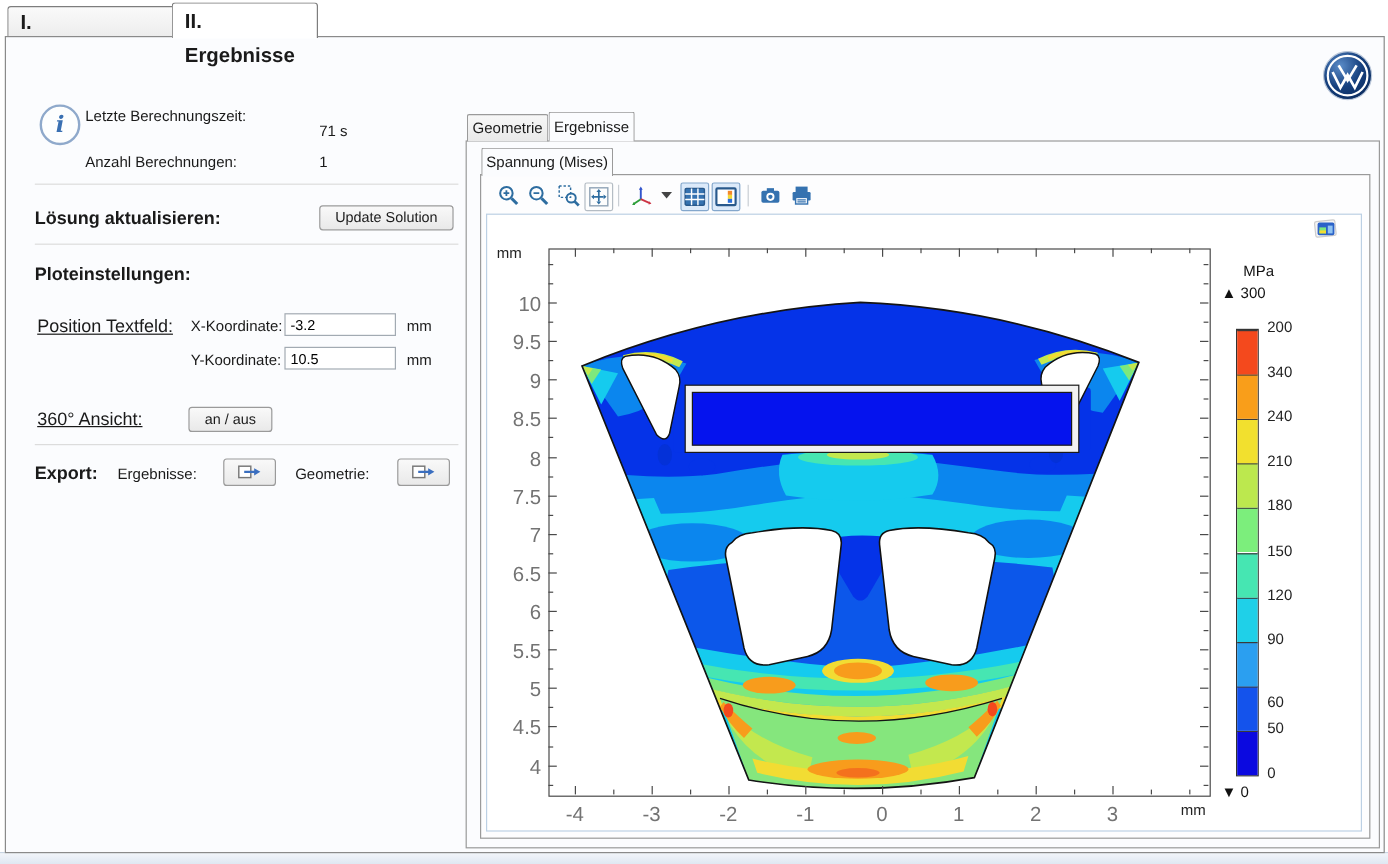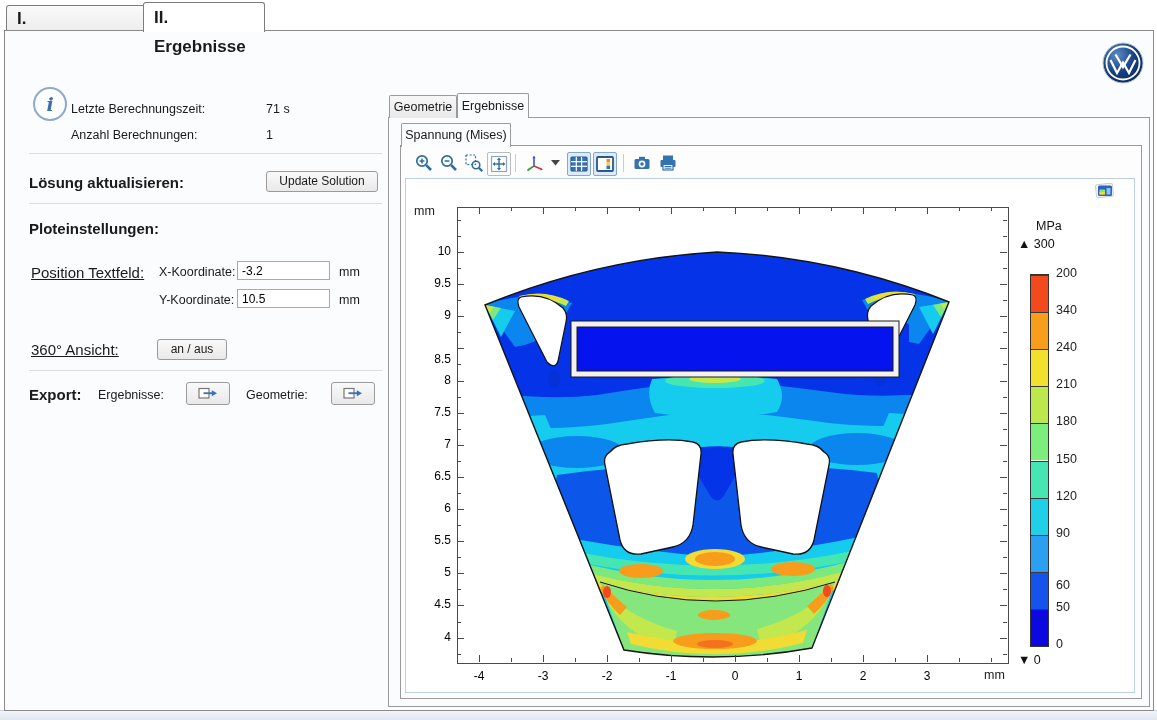--- a/index.html
+++ b/index.html
@@ -33,21 +33,21 @@
   .tool{position:absolute;top:2px;width:22px;height:22px;display:flex;align-items:center;justify-content:center;border-radius:2px;}
   .tool.toggled{border:1px solid #84a7cc;background:#dceafa;}
   .tool.boxed{border:1px solid #b4bcc4;background:#fdfdfd;}
   .tsep{position:absolute;top:4px;width:1px;height:18px;background:#c9ced4;}
   
   .plot-title{position:absolute;left:51px;top:7px;width:550px;text-align:center;font-size:13.5px;color:#222;}
   .annotation{position:absolute;left:326px;top:40px;transform:translateX(-50%);border:2px solid #000;background:#fff;
        font-size:13px;padding:2px 10px;white-space:nowrap;}
   .frame{position:absolute;left:51px;top:28px;width:550px;height:455px;border:1px solid #4a4a4a;box-sizing:content-box;}
   .tickmark{position:absolute;background:#4a4a4a;}
-  .axis-label{position:absolute;font-size:12px;color:#000000;text-align:center;}
+  .axis-label{position:absolute;font-size:17px;color:#737373;text-align:center;}
   .axis-label.y{text-align:right;}
   .unit-label{position:absolute;font-size:12.5px;color:#222;}
   .cb-seg{position:absolute;left:0;width:100%;border-top:1px solid #3a3a3a;box-sizing:border-box;}
   .cb-label{position:absolute;font-size:12.5px;color:#222;}
   .cb-marker{position:absolute;font-size:12.5px;color:#111;white-space:nowrap;}
   .bottom-strip{position:absolute;left:0;top:710px;width:1157px;height:10px;
        background:linear-gradient(#f2f5fa,#dde6f1);border-top:1px solid #c8d4e2;}
 </style>
 </head>
 <body>
@@ -57,21 +57,21 @@
 </div>
 <div class="top-tab active" style="left:143px;top:2px;width:100px;">
   <span>II. Ergebnisse</span>
 </div>
 
 <div class="main-panel">
 
   <div class="info-circle">
       <span>i</span>
     </div>
-  <div class="lbl" style="left:66px;top:71px;text-align:right;">Letzte Berechnungszeit:</div>
+  <div class="lbl" style="left:66px;top:59px;text-align:right;">Letzte Berechnungszeit:</div>
   <div class="lbl" style="left:261px;top:71px;">71 s</div>
   <div class="lbl" style="left:66px;top:97px;">Anzahl Berechnungen:</div>
   <div class="lbl" style="left:261px;top:97px;">1</div>
 
   <div class="sep" style="top:122px;"></div>
   <div class="heading" style="left:24px;top:143px;">Lösung aktualisieren:</div>
   <div class="btn" style="left:261px;top:140px;width:110px;height:19px;line-height:19px;">Update Solution</div>
 
   <div class="sep" style="top:172px;"></div>
   <div class="heading" style="left:24px;top:189px;">Ploteinstellungen:</div>
@@ -362,21 +362,21 @@
       <div class="tickmark" style="left: 594px; top: 73px; width: 7px; height: 1px;"></div>
       <div class="axis-label y" style="left: 3px; top: 65px; width: 42px;">10</div>
       <div class="tickmark" style="left: 51px; top: 105px; width: 7px; height: 1px;"></div>
       <div class="tickmark" style="left: 594px; top: 105px; width: 7px; height: 1px;"></div>
       <div class="axis-label y" style="left: 3px; top: 97px; width: 42px;">9.5</div>
       <div class="tickmark" style="left: 51px; top: 137px; width: 7px; height: 1px;"></div>
       <div class="tickmark" style="left: 594px; top: 137px; width: 7px; height: 1px;"></div>
       <div class="axis-label y" style="left: 3px; top: 129px; width: 42px;">9</div>
       <div class="tickmark" style="left: 51px; top: 169px; width: 7px; height: 1px;"></div>
       <div class="tickmark" style="left: 594px; top: 169px; width: 7px; height: 1px;"></div>
-      <div class="axis-label y" style="left: 3px; top: 161px; width: 42px; margin-top: 12px;">8.5</div>
+      <div class="axis-label y" style="left: 3px; top: 161px; width: 42px;">8.5</div>
       <div class="tickmark" style="left: 51px; top: 202px; width: 7px; height: 1px;"></div>
       <div class="tickmark" style="left: 594px; top: 202px; width: 7px; height: 1px;"></div>
       <div class="axis-label y" style="left: 3px; top: 194px; width: 42px;">8</div>
       <div class="tickmark" style="left: 51px; top: 234px; width: 7px; height: 1px;"></div>
       <div class="tickmark" style="left: 594px; top: 234px; width: 7px; height: 1px;"></div>
       <div class="axis-label y" style="left: 3px; top: 226px; width: 42px;">7.5</div>
       <div class="tickmark" style="left: 51px; top: 266px; width: 7px; height: 1px;"></div>
       <div class="tickmark" style="left: 594px; top: 266px; width: 7px; height: 1px;"></div>
       <div class="axis-label y" style="left: 3px; top: 258px; width: 42px;">7</div>
       <div class="tickmark" style="left: 51px; top: 298px; width: 7px; height: 1px;"></div>

